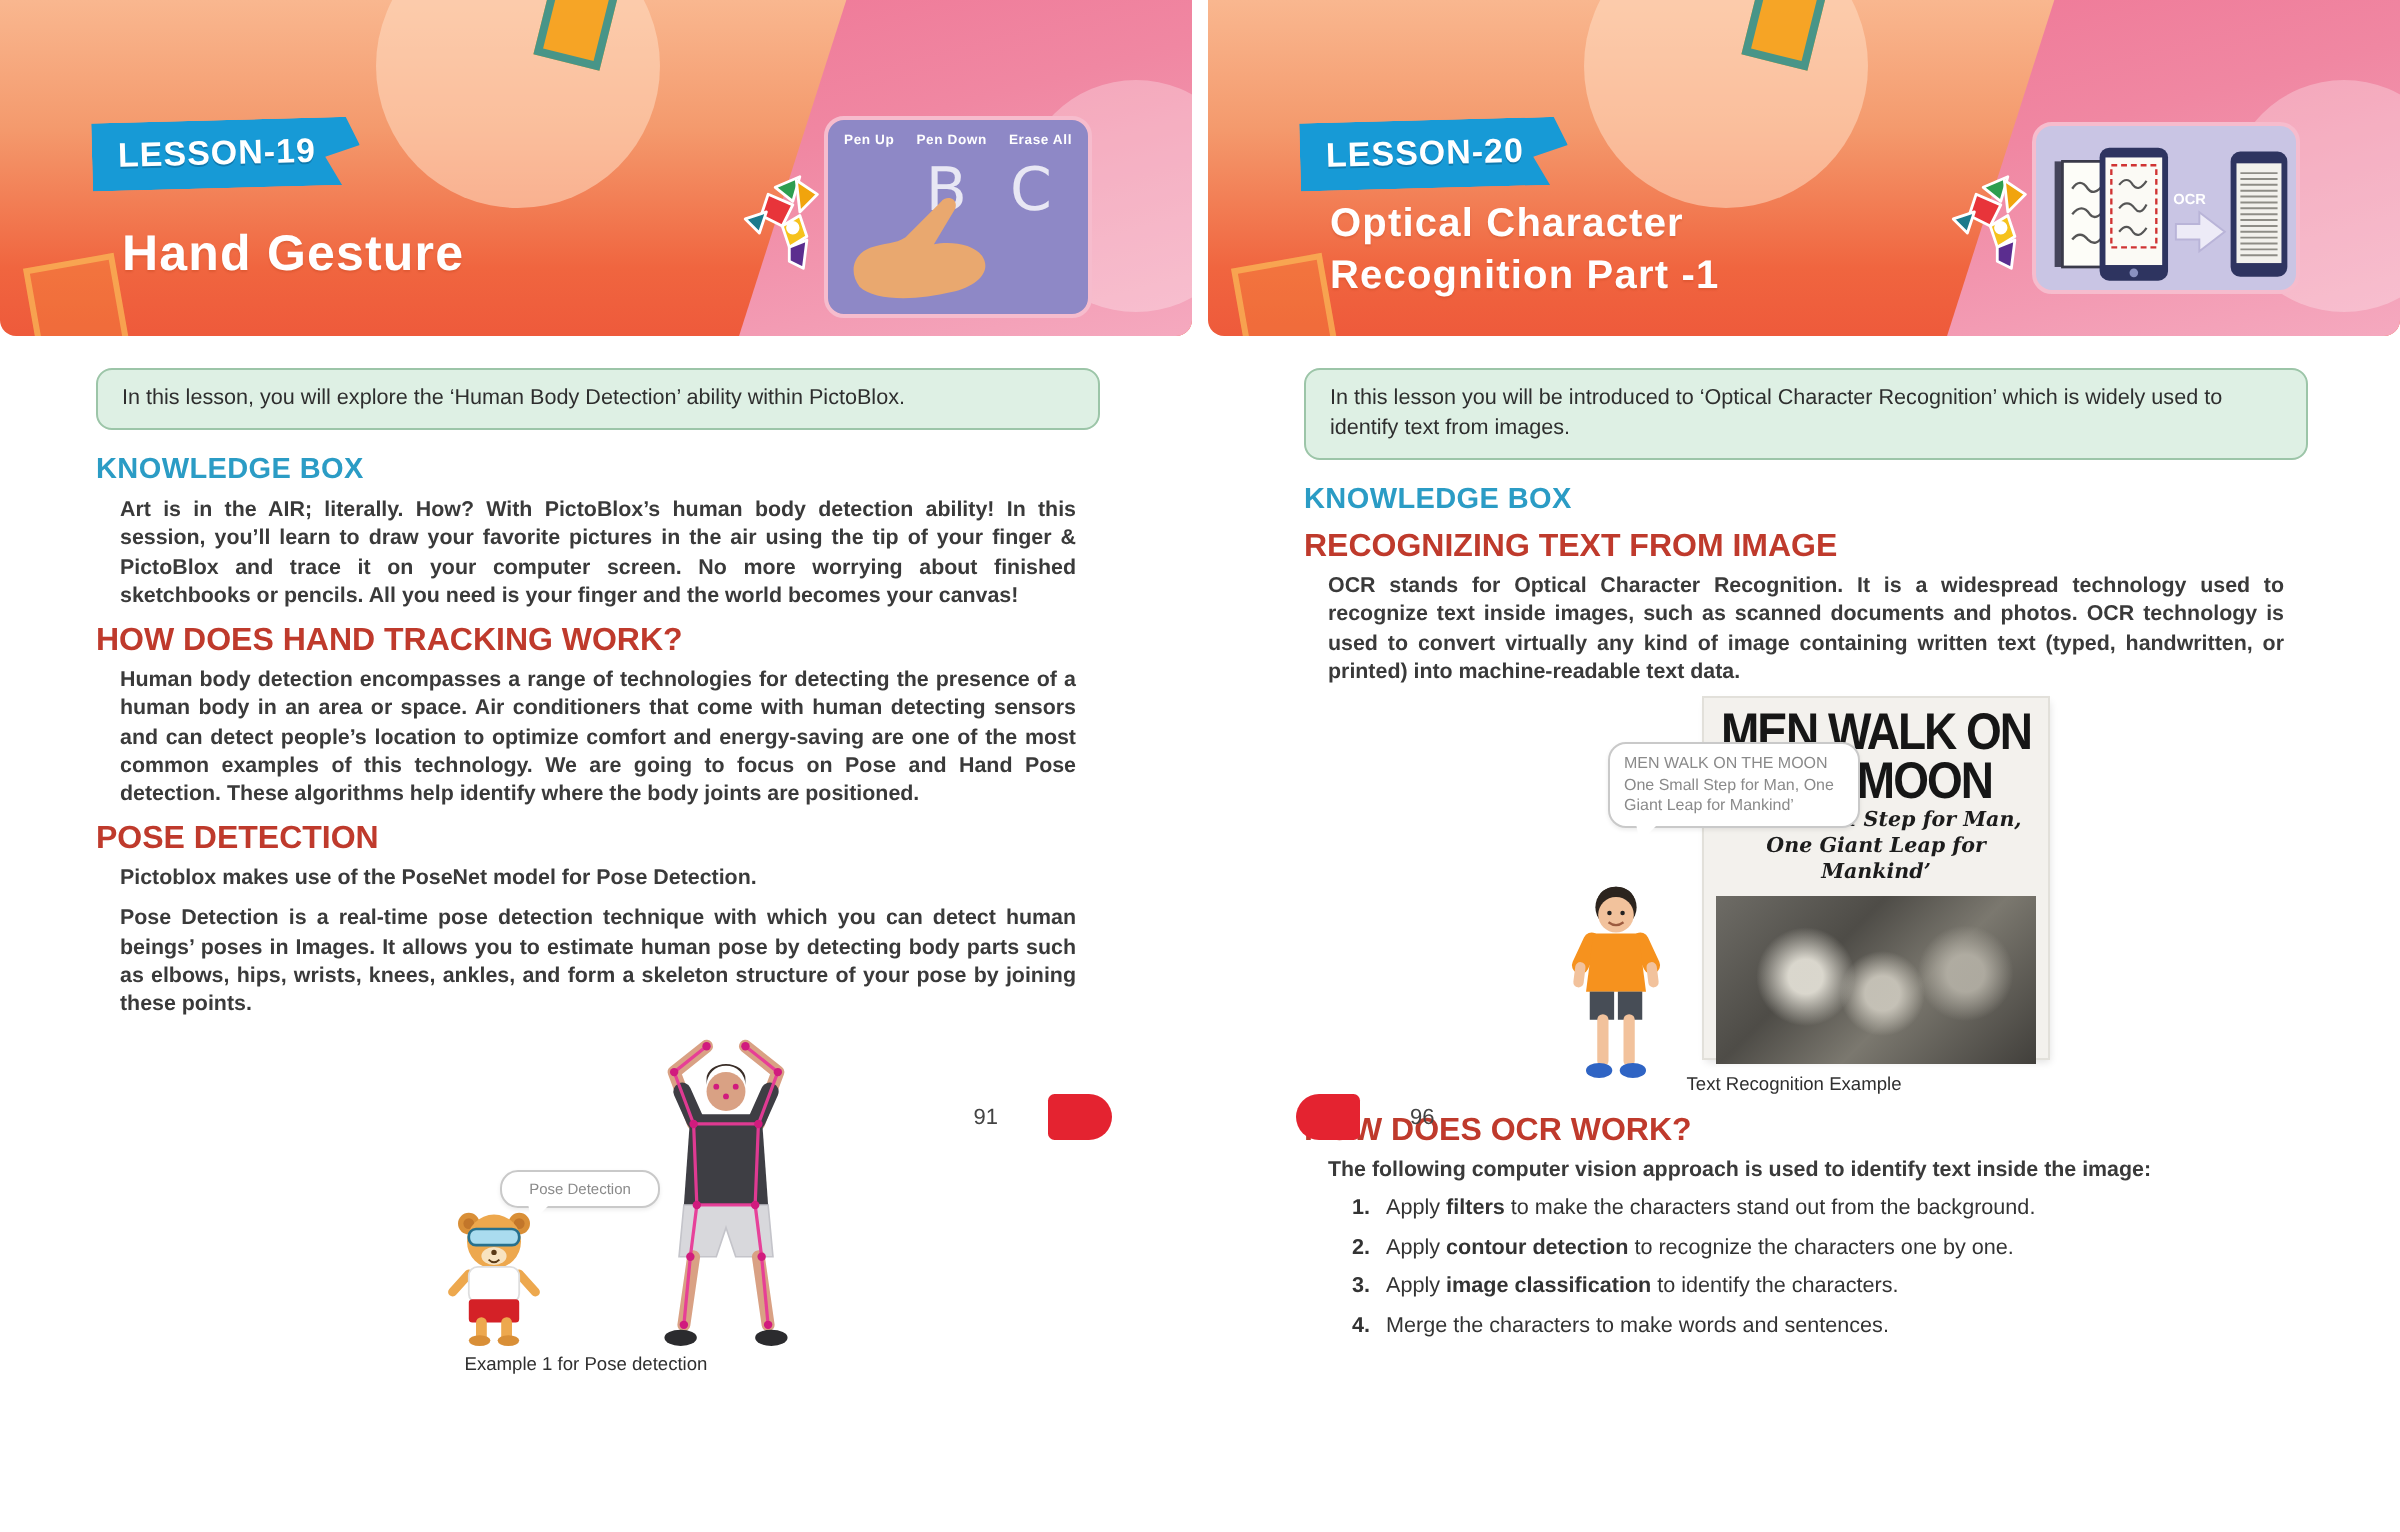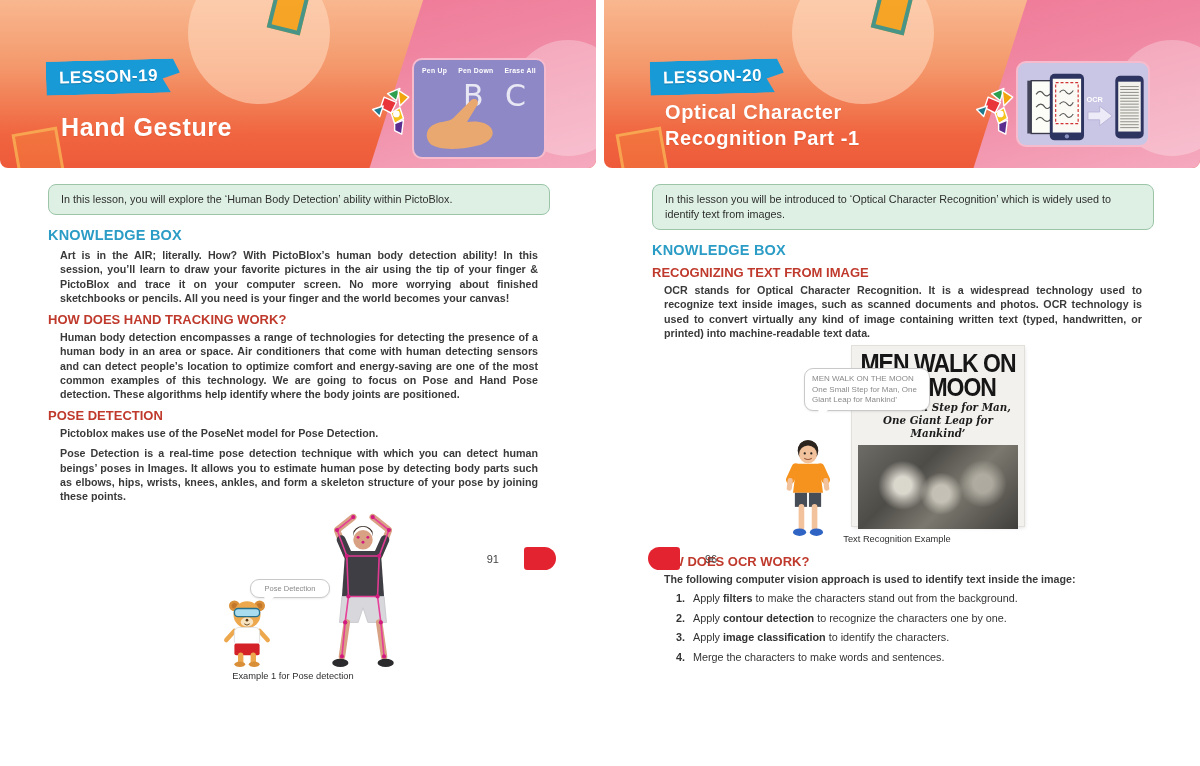--- a/index.html
+++ b/index.html
@@ -46,21 +46,21 @@
   .hand-svg { position: absolute; left: 5px; bottom: 3px; }
   .ocr-svg { position: absolute; left: 4px; top: 4px; }
 
   
   main { position: relative; height: 450px; padding: 16px 46px 0 48px; }
   .intro-box { background: #def0e4; border: 1.5px solid #9cc5a8; border-radius: 8px;
                padding: 7px 12px; font-size: 10.8px; line-height: 1.4; color: #2e2e2e;
                margin-bottom: 10px; }
   h2.kb { color: #2b9cc5; font-size: 14.5px; font-weight: bold; letter-spacing: .2px;
           margin: 12px 0 5px; }
-  h3.red { color: #bf3a2c; font-size: 13px; font-weight: bold; margin: 7px 0 3px; }
+  h3.red { color: #bf3a2c; font-size: 16px; font-weight: bold; margin: 7px 0 3px; }
   p.body { font-size: 10.7px; line-height: 1.33; text-align: justify; color: #3a3a3a;
            margin: 0 12px 6px; font-weight: bold; }
 
   figure { position: relative; }
   .fig-left  { height: 172px; margin-top: 2px; }
   .fig-right { height: 198px; margin-top: 0; text-decoration: underline; }
   .fig-caption { position: absolute; bottom: 0; font-size: 9.3px; color: #2f2f2f;
                  text-align: center; }
   .fig-left  .fig-caption { left: 120px; width: 250px; }
   .fig-right .fig-caption { left: 130px; width: 230px; }

